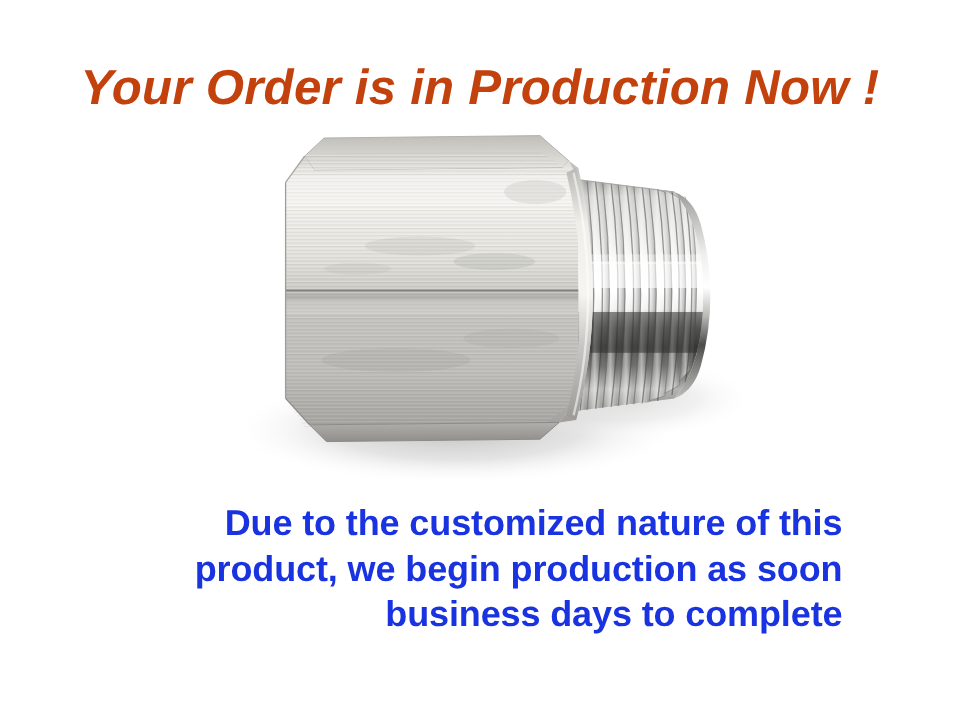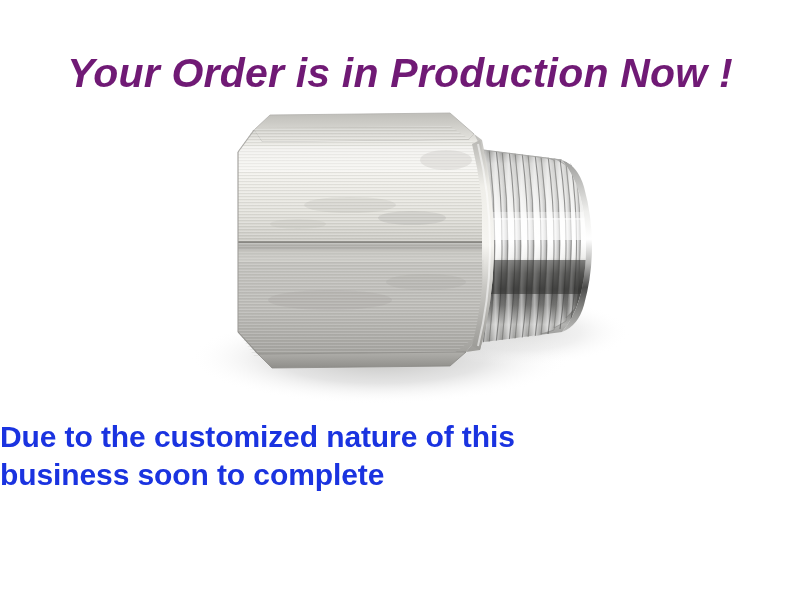--- a/index.html
+++ b/index.html
@@ -21,42 +21,42 @@
     position: absolute;
     left: 0;
     top: 52px;
     width: 800px;
     text-align: center;
     font-family: "Liberation Sans", sans-serif;
     font-size: 41px;
     font-weight: bold;
     font-style: italic;
     letter-spacing: 0.2px;
-    color: #701a75;
+    color: #c2410c;
     white-space: nowrap;
     line-height: 1.05;
   }
 
   
   #product-figure {
     position: absolute;
     left: 150px;
     top: 100px;
     width: 520px;
     height: 320px;
   }
   #product-figure svg { display: block; }
 
   
   #disclaimer {
     position: absolute;
     left: 0;
     top: 418px;
     width: 702px;
-    text-align: left;
+    text-align: right;
     color: #1a33e0;
     font-family: "Liberation Sans", sans-serif;
     font-size: 30px;
     font-weight: bold;
     line-height: 38px;
     letter-spacing: -0.1px;
   }
   #disclaimer .line { display: block; white-space: nowrap; }
 </style>
 </head>
@@ -241,16 +241,17 @@
       </g>
 
       <path d="M 330 40 Q 344 92 344 146 Q 344 200 330 250
                L 322 246 Q 334 198 334 146 Q 334 94 322 44 Z" fill="url(#gCollar)"></path>
       <path d="M 328 44 Q 340 94 340 146 Q 340 198 328 246" fill="none" stroke="#ffffff" stroke-width="2" opacity="0.55"></path>
     </svg>
   </div>
 
   <div id="disclaimer">
     <span class="line">Due to the customized nature of this</span>
-    <span class="line">business soon to complete</span>
+    <span class="line">product, we begin production as soon</span>
+    <span class="line">business days to complete</span>
   </div>
 
 </div>
 
 </body></html>

